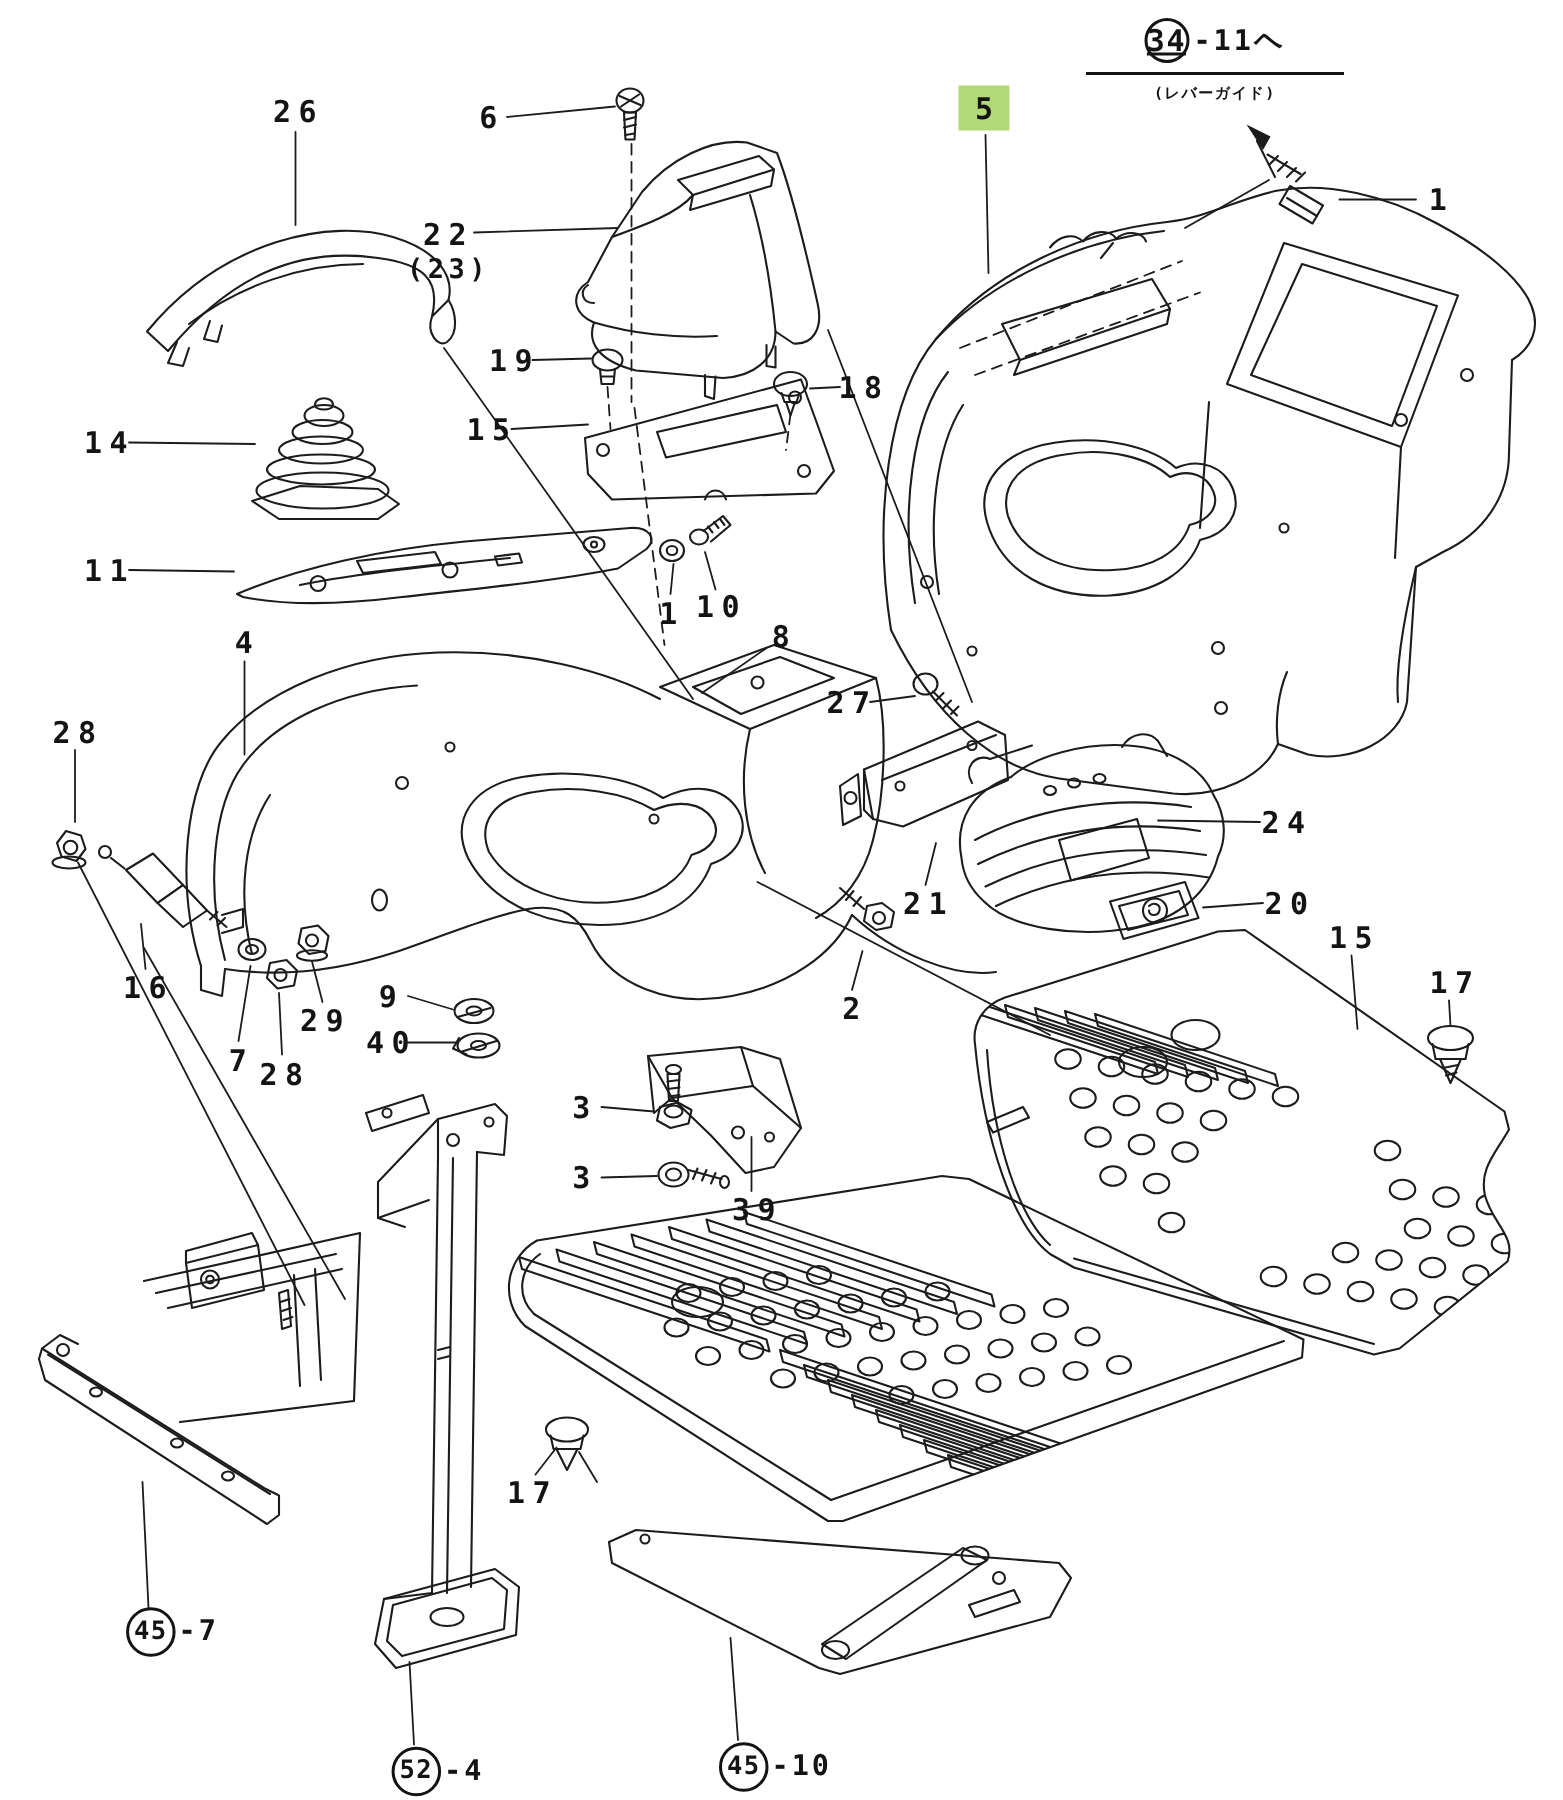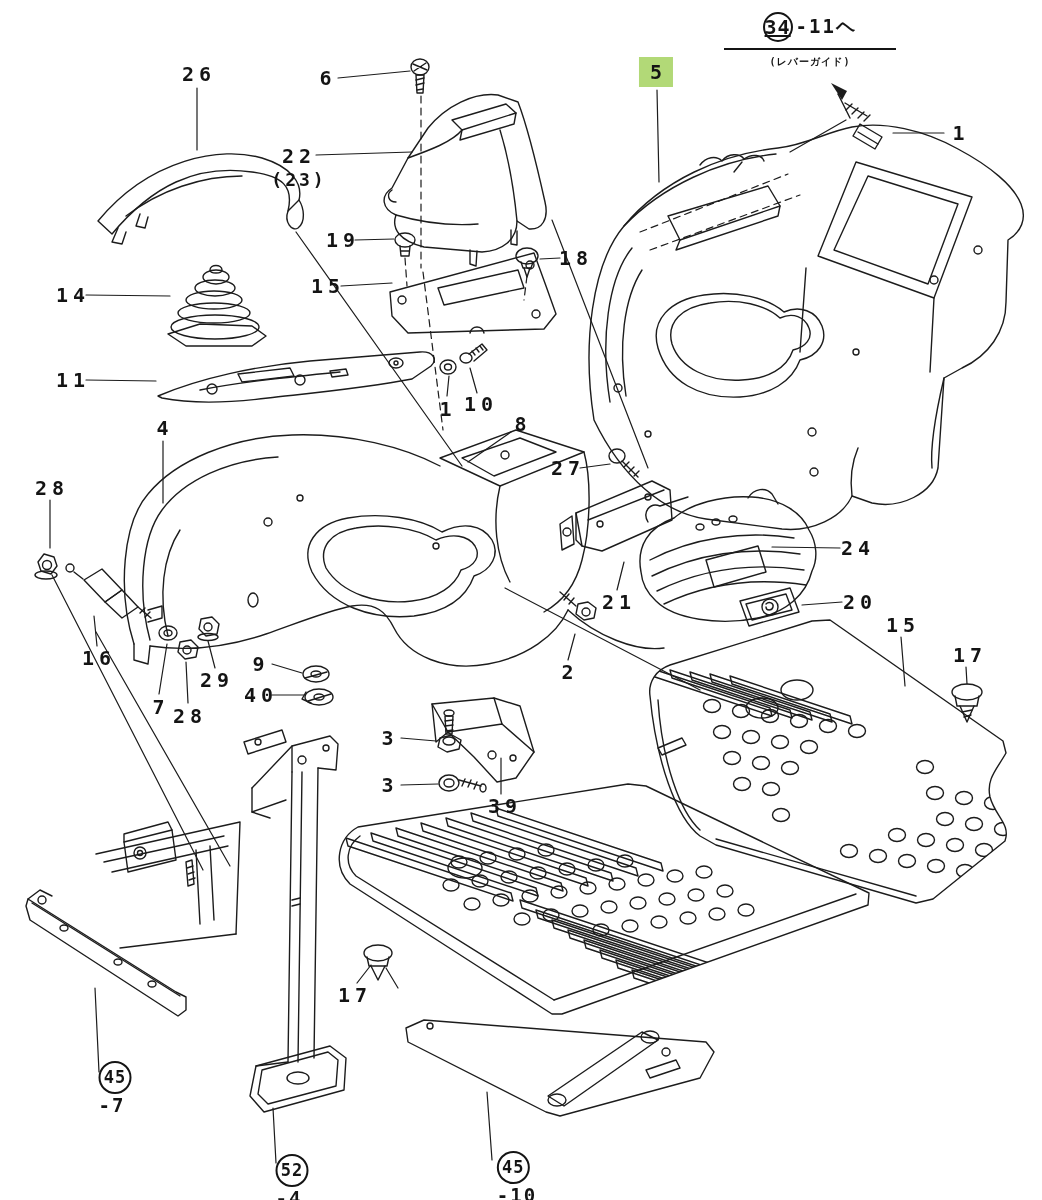--- a/index.html
+++ b/index.html
@@ -10,21 +10,21 @@
   }
   html,body{margin:0;padding:0;background:#e8e8e8;}
   .canvas{position:relative;width:1042px;height:1200px;background:var(--paper);overflow:hidden;
           font-family:"DejaVu Sans Mono",monospace;}
   svg{position:absolute;inset:0;color:var(--line);}
   .plabel{position:absolute;transform:translate(-50%,-50%);
           font-family:"DejaVu Sans Mono",monospace;font-size:20px;font-weight:bold;
           letter-spacing:5px;color:var(--label);line-height:1;white-space:nowrap;padding-left:4px;}
   .plabel.small{font-size:18px;letter-spacing:3px;}
   .hl{background:var(--highlight);padding:5px 6px 5px 11px;}
-  .combo{display:inline-flex;gap:2px;letter-spacing:0;flex-direction:column;}
+  .combo{display:inline-flex;align-items:center;gap:2px;letter-spacing:0;}
   .circ{display:inline-flex;align-items:center;justify-content:center;
         width:33px;height:33px;border:2px solid var(--label);border-radius:50%;
         font-size:17px;font-weight:bold;letter-spacing:1px;box-sizing:border-box;flex:0 0 auto;}
   .sfx{font-size:19px;font-weight:bold;letter-spacing:2px;}
   .refnote{position:absolute;left:724px;top:12px;width:172px;text-align:center;color:var(--label);}
   .ref-top{display:flex;align-items:center;justify-content:center;gap:3px;
            border-bottom:2px solid var(--label);padding-bottom:6px;
            font-size:19px;font-weight:bold;letter-spacing:2px;}
   .ref-cap{font-size:10px;font-weight:bold;letter-spacing:1px;margin-top:5px;}
   .circ.sm{width:30px;height:30px;font-size:20px;text-decoration:underline;}

